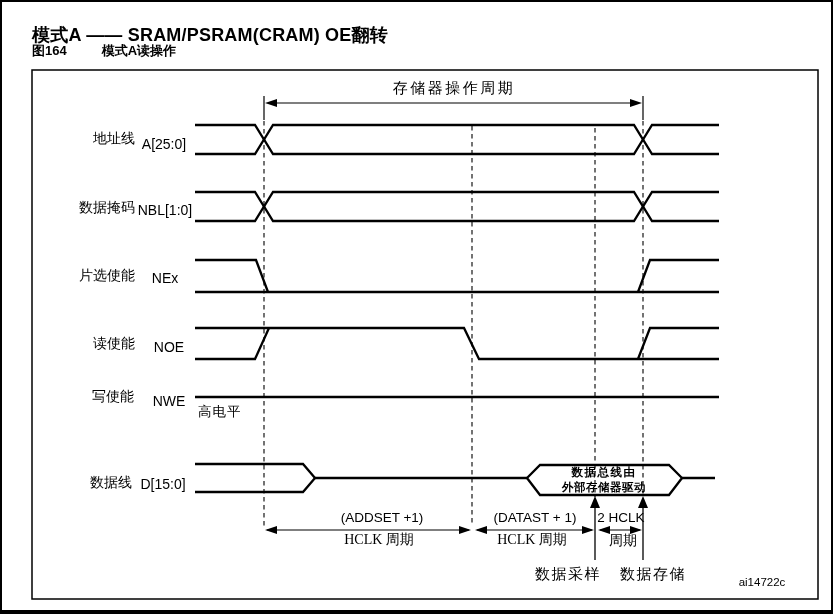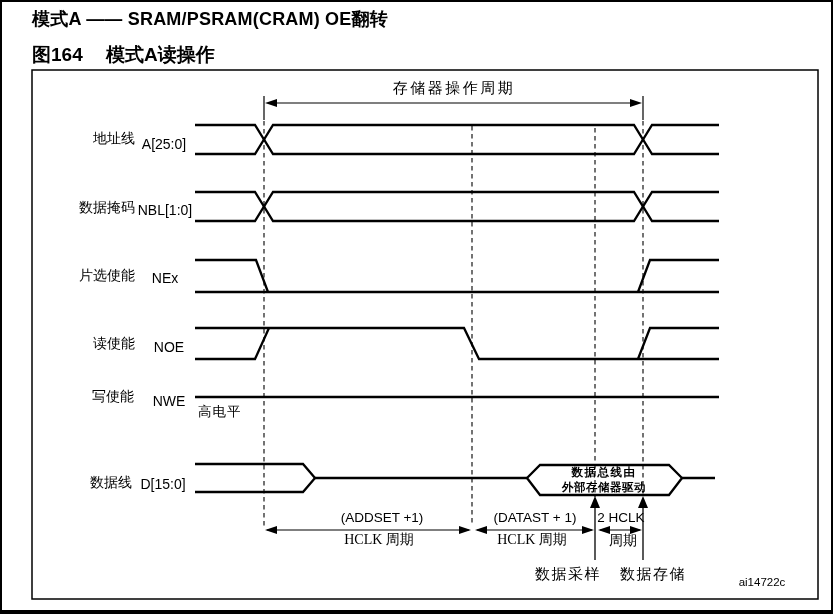--- a/index.html
+++ b/index.html
@@ -7,25 +7,25 @@
     width:833px;height:614px;position:relative;overflow:hidden;
     font-family:"Liberation Sans","DejaVu Sans",sans-serif;
     color:#000;
     box-sizing:border-box;
     border-top:2px solid #000;
     border-left:2px solid #000;
     border-right:2px solid #000;
     border-bottom:4px solid #000;
   }
   .page-title{
-    position:absolute;left:30px;top:5px;
+    position:absolute;left:30px;top:21px;
     font-size:18px;font-weight:700;letter-spacing:0.2px;
     font-family:"Liberation Sans","DejaVu Sans",sans-serif;
   }
-  .fig-caption{position:absolute;left:30px;top:40px;font-size:19px;font-weight:700;}
+  .fig-caption{position:absolute;left:30px;top:40px;font-size:13px;font-weight:700;}
   .fig-caption .fig-num{display:inline-block;min-width:48px;}
   .fig-caption .fig-text{display:inline-block;margin-left:18px;}
   svg text{fill:#000;}
   .cn-serif{font-family:"Liberation Serif","DejaVu Serif",serif;}
   .sans{font-family:"Liberation Sans","DejaVu Sans",sans-serif;}
 </style>
 </head>
 <body>
 
 <div class="page-title">模式A —— SRAM/PSRAM(CRAM) OE翻转</div>

